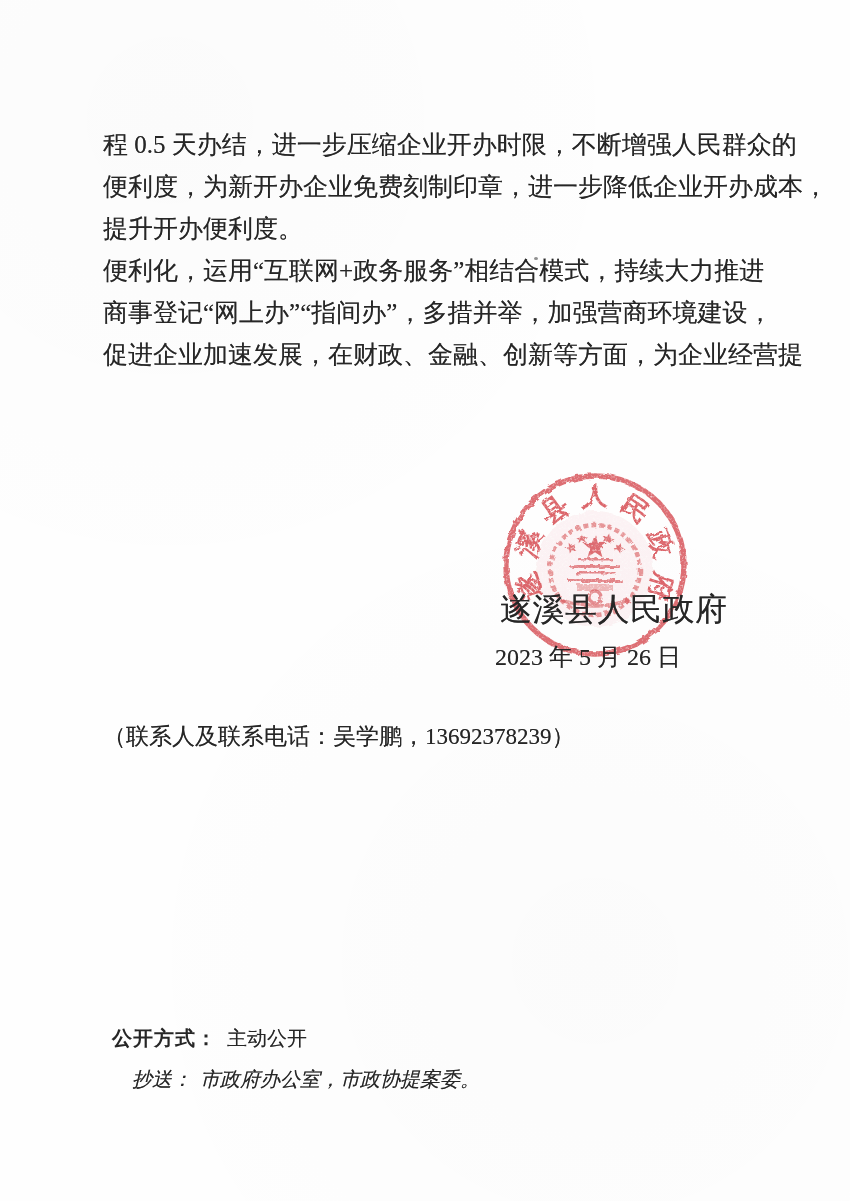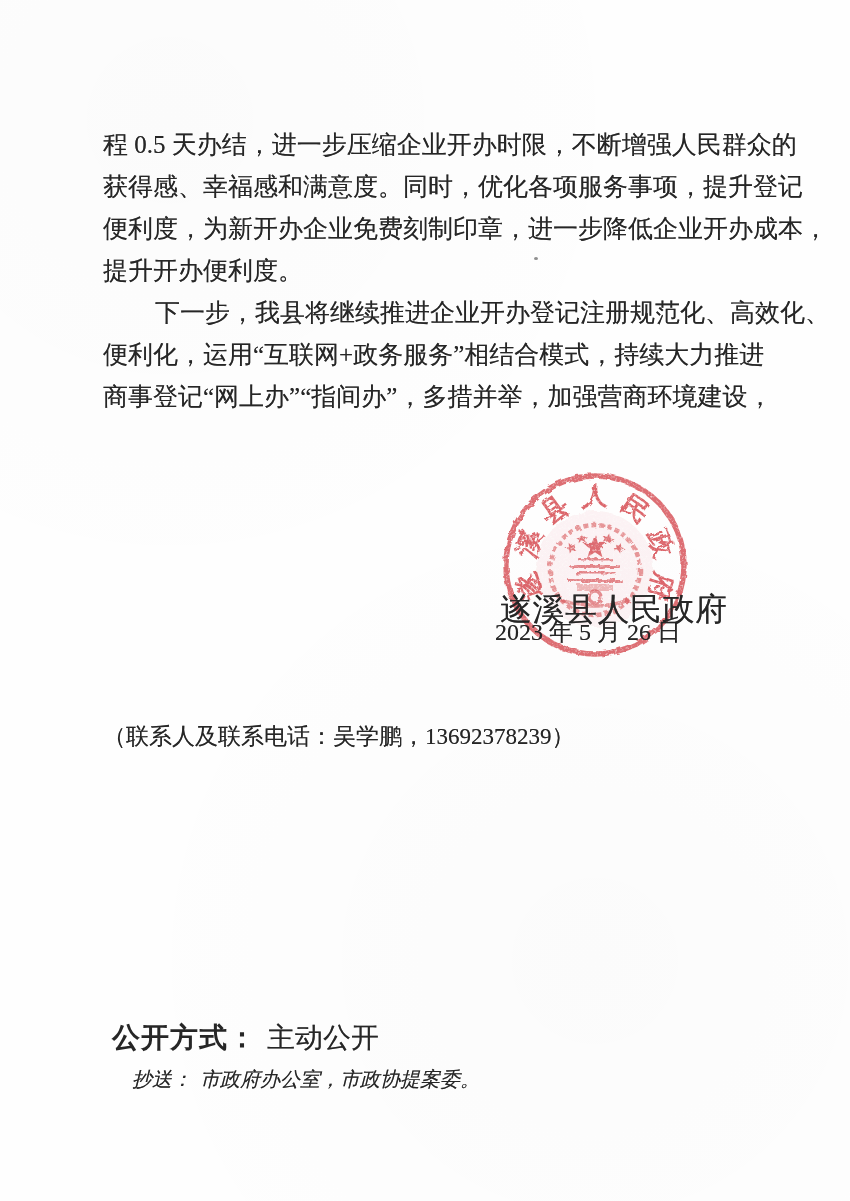--- a/index.html
+++ b/index.html
@@ -42,33 +42,33 @@
   .seal text{
     font-family:"Liberation Serif","DejaVu Serif",serif;
     font-size:27px;font-weight:600;fill:currentColor;opacity:.9;
   }
   .signature{
     position:absolute;left:500px;top:594px;
     font-size:32px;line-height:30px;letter-spacing:0.5px;
     z-index:2;text-shadow:0 0 0.5px rgba(30,30,30,0.55);
   }
   .doc-date{
-    position:absolute;left:495px;top:617px;
+    position:absolute;left:495px;top:642px;
     font-size:24px;line-height:30px;
     z-index:2;text-shadow:0 0 0.5px rgba(30,30,30,0.55);
   }
   .contact{
     position:absolute;left:103px;top:722px;
     font-size:23px;line-height:30px;
     text-shadow:0 0 0.5px rgba(30,30,30,0.55);
     text-align:right;
   }
   .disclosure{
     position:absolute;left:112px;top:1023px;
-    font-size:28px;line-height:30px;
+    font-size:20px;line-height:30px;
   }
   .disclosure .label{
     font-family:"Liberation Sans","DejaVu Sans",sans-serif;
     font-weight:bold;letter-spacing:1px;
   }
   .disclosure .value{
     margin-left:10px;text-shadow:0 0 0.5px rgba(30,30,30,0.5);
   }
   .cc-line{
     position:absolute;left:132px;top:1066px;
@@ -78,26 +78,25 @@
   }
   .cc-line .cc-value{margin-left:8px;}
 </style>
 </head>
 <body>
 
 <div class="page">
 
   <div class="body-block">
     <div class="line">程 0.5 天办结，进一步压缩企业开办时限，不断增强人民群众的</div>
-    <div class="line">获得感、幸福感和满意度。同时，优化各项服务事项，提升登记</div>
     <div class="line">便利度，为新开办企业免费刻制印章，进一步降低企业开办成本，</div>
     <div class="line">提升开办便利度。</div>
-    <div class="line indent">下一步，我县将继续推进企业开办登记注册规范化、高效化、</div>
     <div class="line">便利化，运用“互联网+政务服务”相结合模式，持续大力推进</div>
     <div class="line">商事登记“网上办”“指间办”，多措并举，加强营商环境建设，</div>
+    <div class="line">促进企业加速发展，在财政、金融、创新等方面，为企业经营提</div>
   </div>
 
   <div class="stray-dot"></div>
 
   <div class="seal">
     <svg viewBox="0 0 204 204" xmlns="http://www.w3.org/2000/svg" style="color: rgb(213, 73, 79);">
       <defs>
         <filter id="stampFx" x="-15%" y="-15%" width="130%" height="130%">
           <feTurbulence type="fractalNoise" baseFrequency="0.13" numOctaves="2" seed="8" result="warp"></feTurbulence>
           <feDisplacementMap in="SourceGraphic" in2="warp" scale="4.5" result="warped"></feDisplacementMap>

